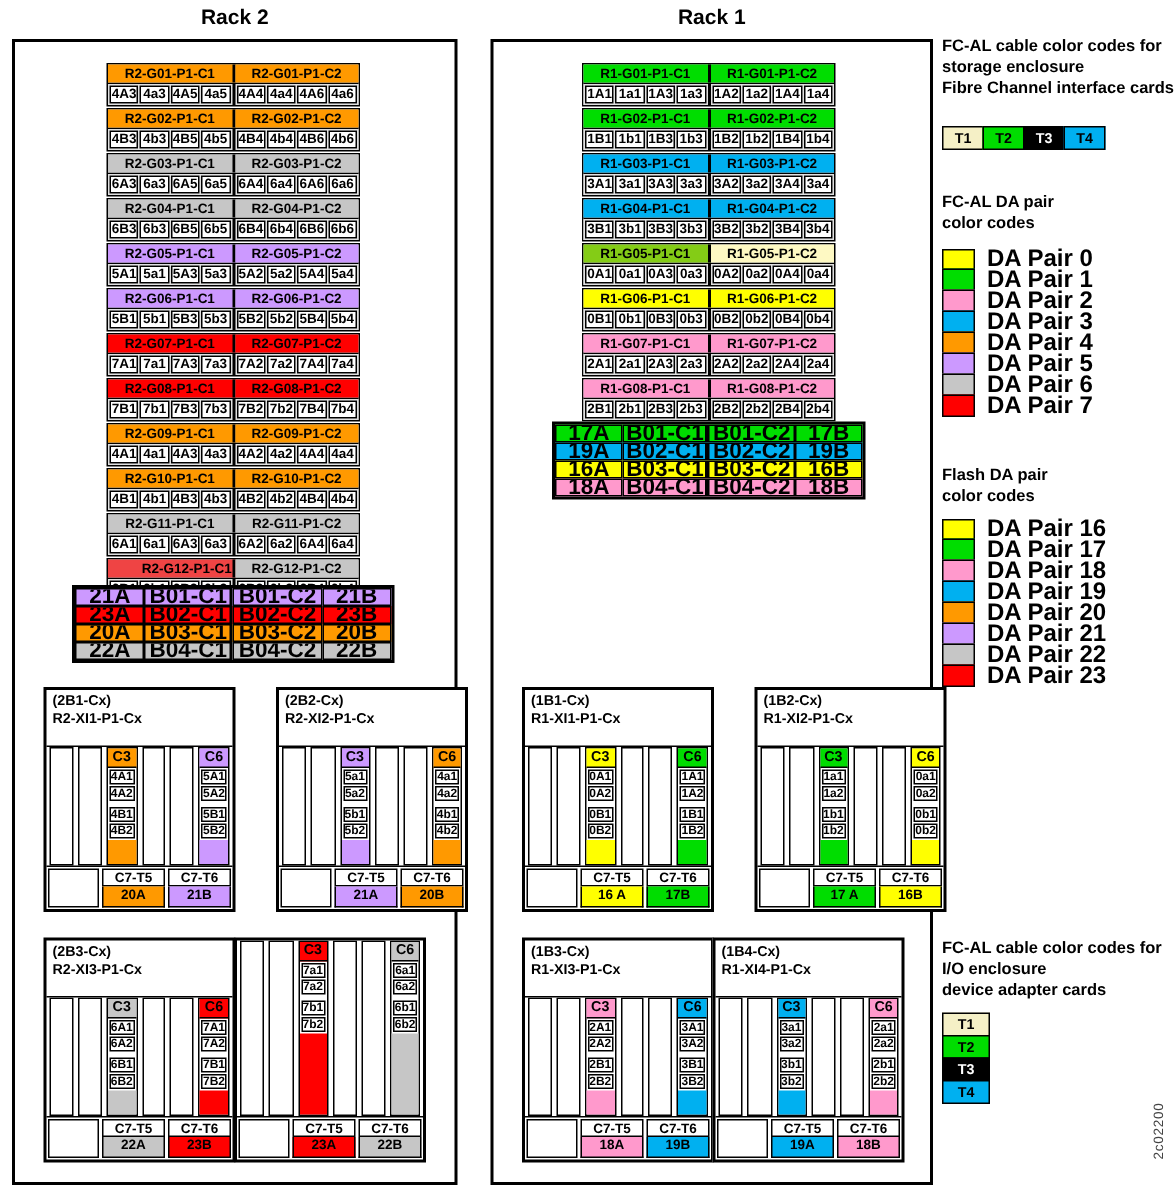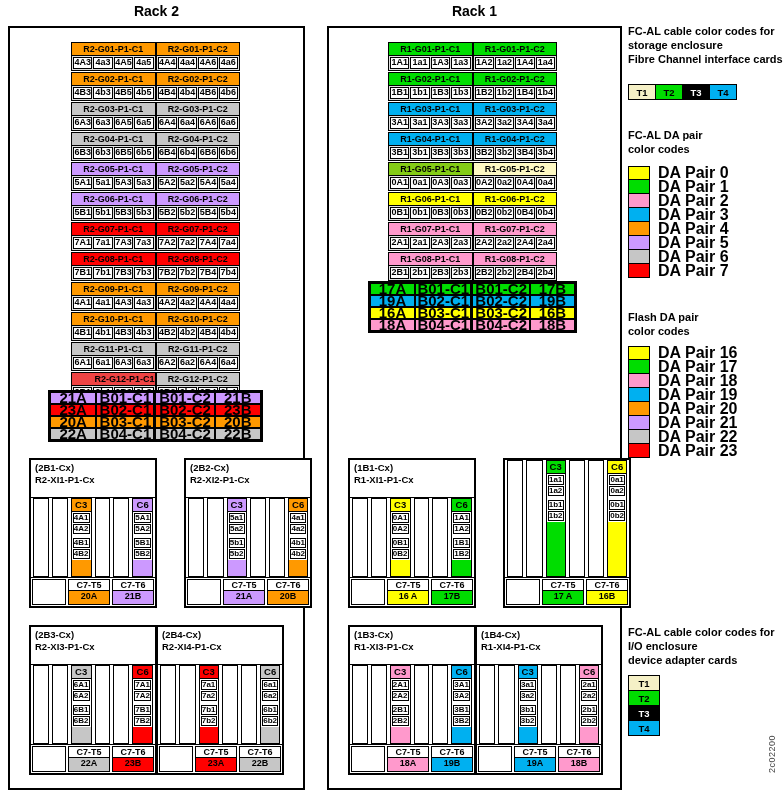--- a/index.html
+++ b/index.html
@@ -469,24 +469,20 @@
             <div class="io-t-label">C7-T5</div>
             <div class="io-t-value" style="background: rgb(198, 198, 198);">22A</div>
           </div>
           <div class="io-t">
             <div class="io-t-label">C7-T6</div>
             <div class="io-t-value" style="background: rgb(255, 0, 0);">23B</div>
           </div>
         </div>
       </div>
     <div class="io-box" id="r2-io-3">
-        <div class="io-title">
-          <div class="io-title-line">(2B4-Cx)</div>
-          <div class="io-title-line">R2-XI4-P1-Cx</div>
-        </div>
         <div class="io-cols">
           <div class="io-col"></div>
           <div class="io-col"></div>
           <div class="io-col slot">
             <div class="io-col-head" style="background: rgb(255, 0, 0);">C3</div>
             <div class="io-slot">7a1</div>
             <div class="io-slot">7a2</div>
             <div class="io-slot gap">7b1</div>
             <div class="io-slot">7b2</div>
             <div class="io-col-foot" style="background: rgb(255, 0, 0);"></div>
@@ -738,20 +734,24 @@
             <div class="io-t-label">C7-T5</div>
             <div class="io-t-value" style="background: rgb(255, 255, 0);">16 A</div>
           </div>
           <div class="io-t">
             <div class="io-t-label">C7-T6</div>
             <div class="io-t-value" style="background: rgb(0, 221, 0);">17B</div>
           </div>
         </div>
       </div>
     <div class="io-box" id="r1-io-1">
+        <div class="io-title">
+          <div class="io-title-line">(1B2-Cx)</div>
+          <div class="io-title-line">R1-XI2-P1-Cx</div>
+        </div>
         <div class="io-cols">
           <div class="io-col"></div>
           <div class="io-col"></div>
           <div class="io-col slot">
             <div class="io-col-head" style="background: rgb(0, 221, 0);">C3</div>
             <div class="io-slot">1a1</div>
             <div class="io-slot">1a2</div>
             <div class="io-slot gap">1b1</div>
             <div class="io-slot">1b2</div>
             <div class="io-col-foot" style="background: rgb(0, 221, 0);"></div>

